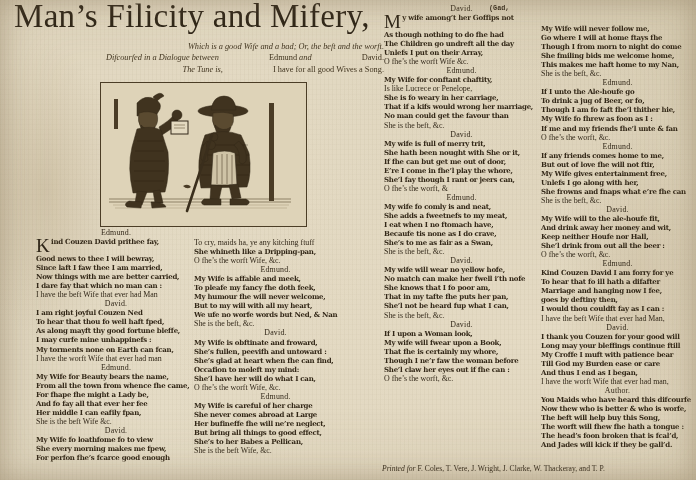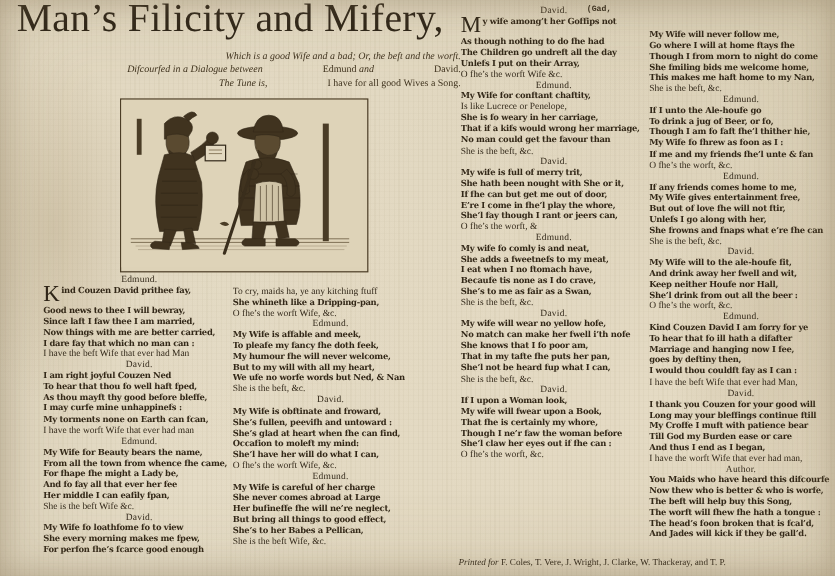--- a/index.html
+++ b/index.html
@@ -233,21 +233,21 @@
       <div class="spk ln">Edmund.</div>
       <div class="ln bl"><span class="dropcap">K</span>ind Couzen David prithee fay,</div>
       <div class="ln bl">Good news to thee I will bewray,</div>
       <div class="ln bl">Since laft I faw thee I am married,</div>
       <div class="ln bl">Now things with me are better carried,</div>
       <div class="ln bl">I dare fay that which no man can :</div>
       <div class="ln rm">I have the beft Wife that ever had Man</div>
       <div class="spk ln">David.</div>
       <div class="ln bl">I am right joyful Couzen Ned</div>
       <div class="ln bl">To hear that thou fo well haft fped,</div>
-      <div class="ln bl">As thou mayft thy good before bleffe,</div>
+      <div class="ln bl">As along mayft thy good fortune bleffe,</div>
       <div class="ln bl">I may curfe mine unhappinefs :</div>
       <div class="ln bl">My torments none on Earth can fcan,</div>
       <div class="ln rm">I have the worft Wife that ever had man</div>
       <div class="spk ln">Edmund.</div>
       <div class="ln bl">My Wife for Beauty bears the name,</div>
       <div class="ln bl">From all the town from whence fhe came,</div>
       <div class="ln bl">For fhape fhe might a Lady be,</div>
       <div class="ln bl">And fo fay all that ever her fee</div>
       <div class="ln bl">Her middle I can eafily fpan,</div>
       <div class="ln rm">She is the beft Wife &amp;c.</div>
@@ -334,28 +334,28 @@
       <div class="ln rm">She is the beft, &amp;c.</div>
       <div class="spk ln">Edmund.</div>
       <div class="ln bl">If I unto the Ale-houfe go</div>
       <div class="ln bl">To drink a jug of Beer, or fo,</div>
       <div class="ln bl">Though I am fo faft fhe’l thither hie,</div>
       <div class="ln bl">My Wife fo fhrew as foon as I :</div>
       <div class="ln bl">If me and my friends fhe’l unte &amp; fan</div>
       <div class="ln rm">O fhe’s the worft, &amp;c.</div>
       <div class="spk ln">Edmund.</div>
       <div class="ln bl">If any friends comes home to me,</div>
+      <div class="ln bl">But out of love fhe will not ftir,</div>
       <div class="ln bl">My Wife gives entertainment free,</div>
-      <div class="ln bl">But out of love fhe will not ftir,</div>
       <div class="ln bl">Unlefs I go along with her,</div>
       <div class="ln bl">She frowns and fnaps what e’re fhe can</div>
       <div class="ln rm">She is the beft, &amp;c.</div>
       <div class="spk ln">David.</div>
       <div class="ln bl">My Wife will to the ale-houfe fit,</div>
-      <div class="ln bl">And drink away her fwell and wit,</div>
+      <div class="ln bl">And drink away her money and wit,</div>
       <div class="ln bl">Keep neither Houfe nor Hall,</div>
       <div class="ln bl">She’l drink from out all the beer :</div>
       <div class="ln rm">O fhe’s the worft, &amp;c.</div>
       <div class="spk ln">Edmund.</div>
       <div class="ln bl">Kind Couzen David I am forry for ye</div>
       <div class="ln bl">To hear that fo ill hath a difafter</div>
       <div class="ln bl">Marriage and hanging now I fee,</div>
       <div class="ln bl">goes by deftiny then,</div>
       <div class="ln bl">I would thou couldft fay as I can :</div>
       <div class="ln rm">I have the beft Wife that ever had Man,</div>

